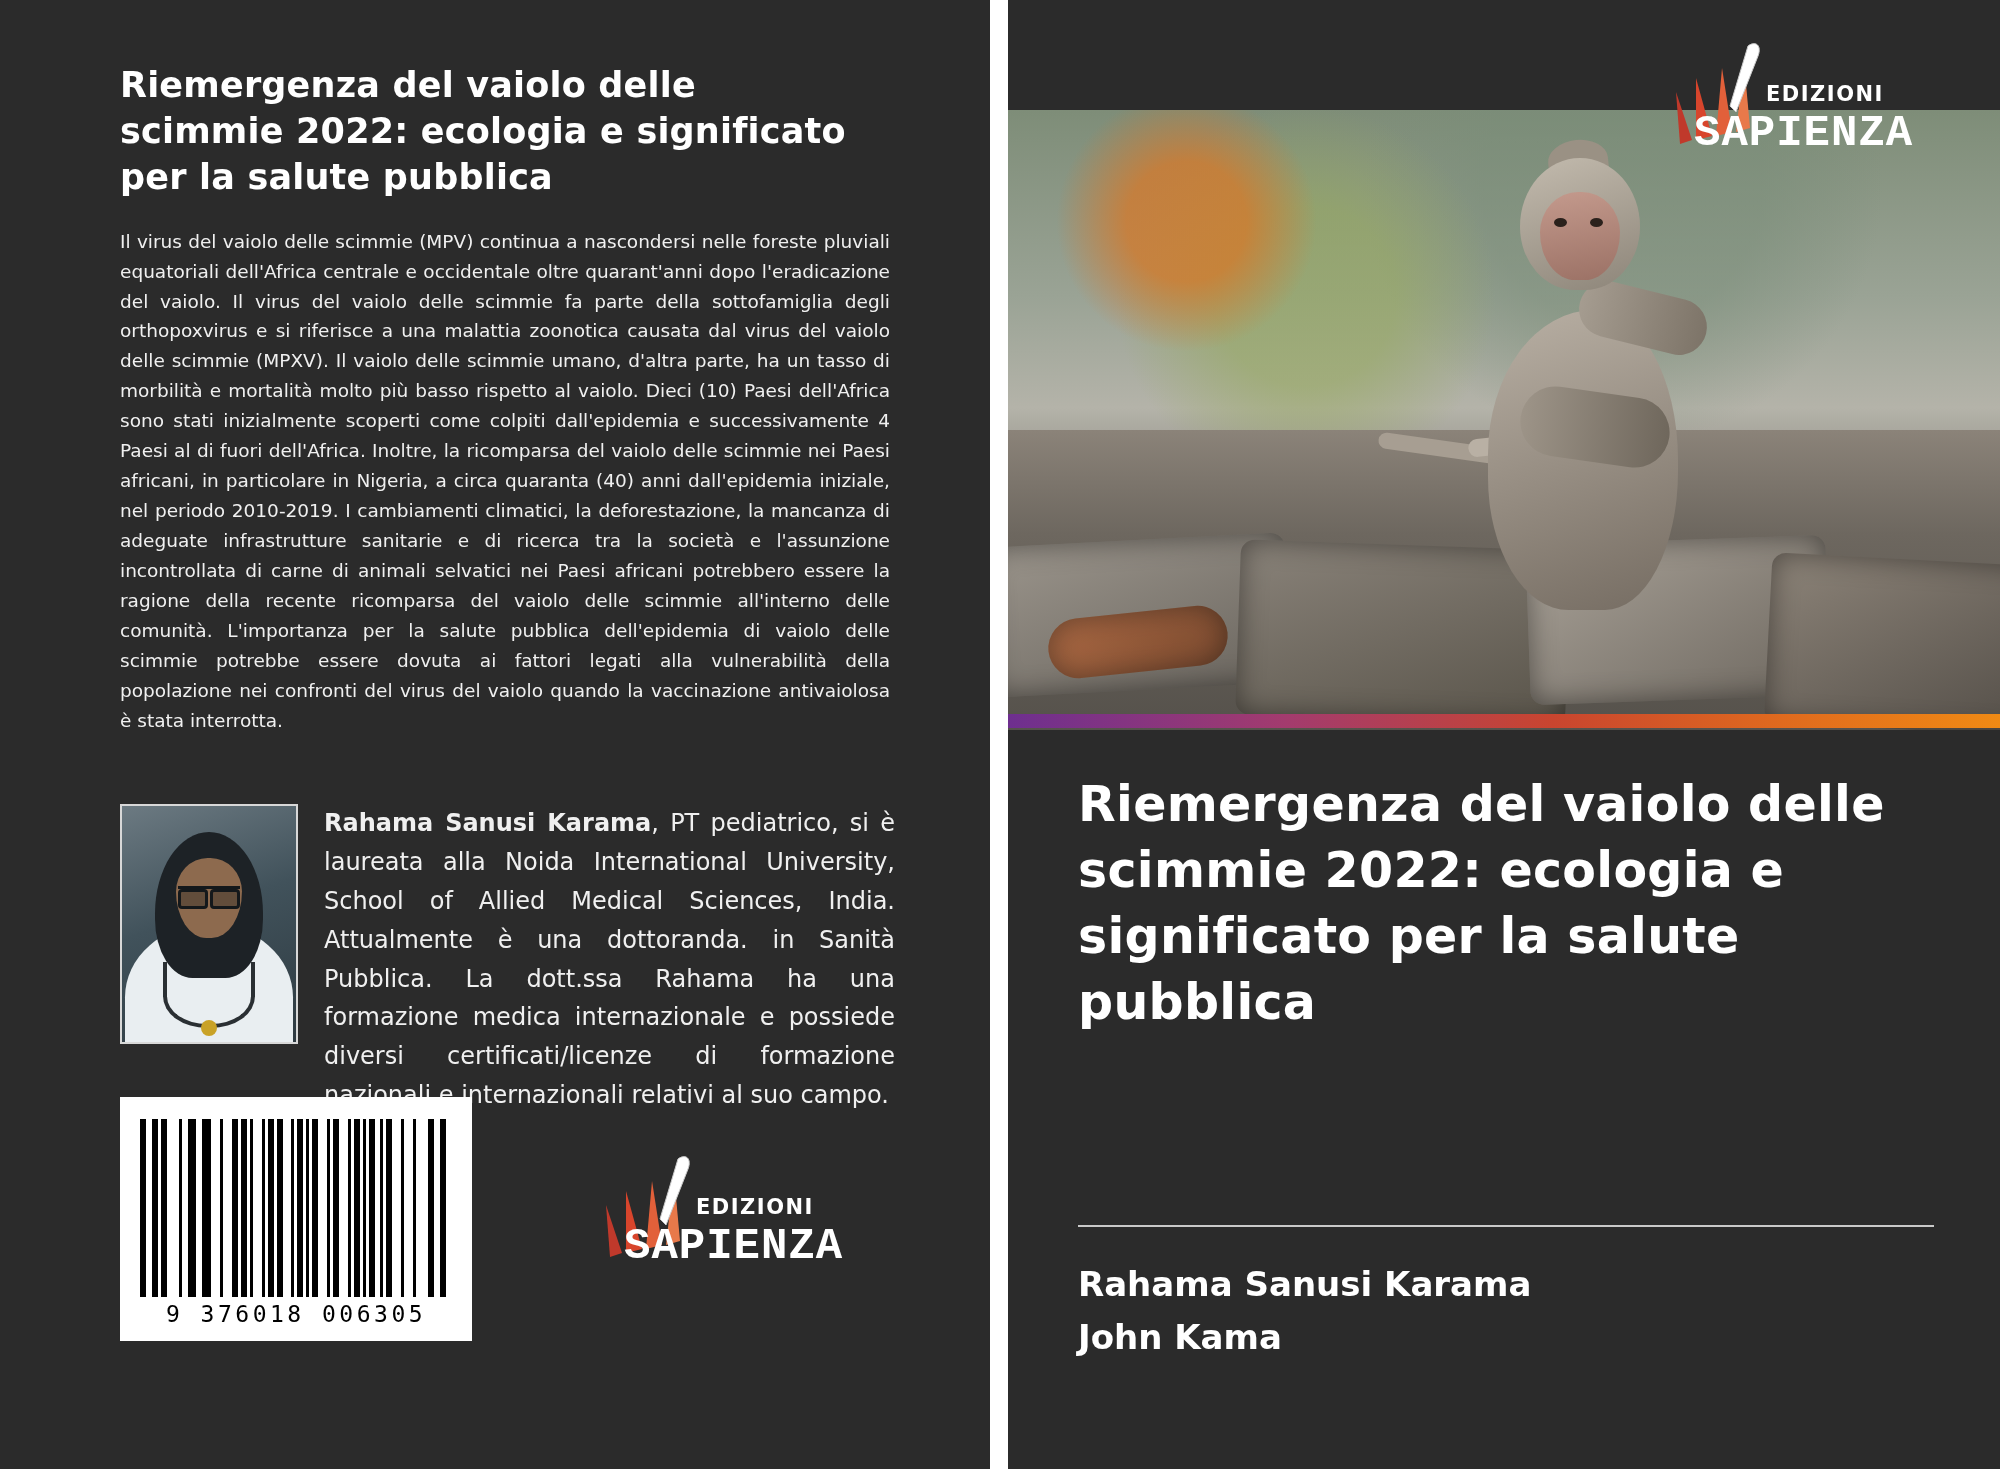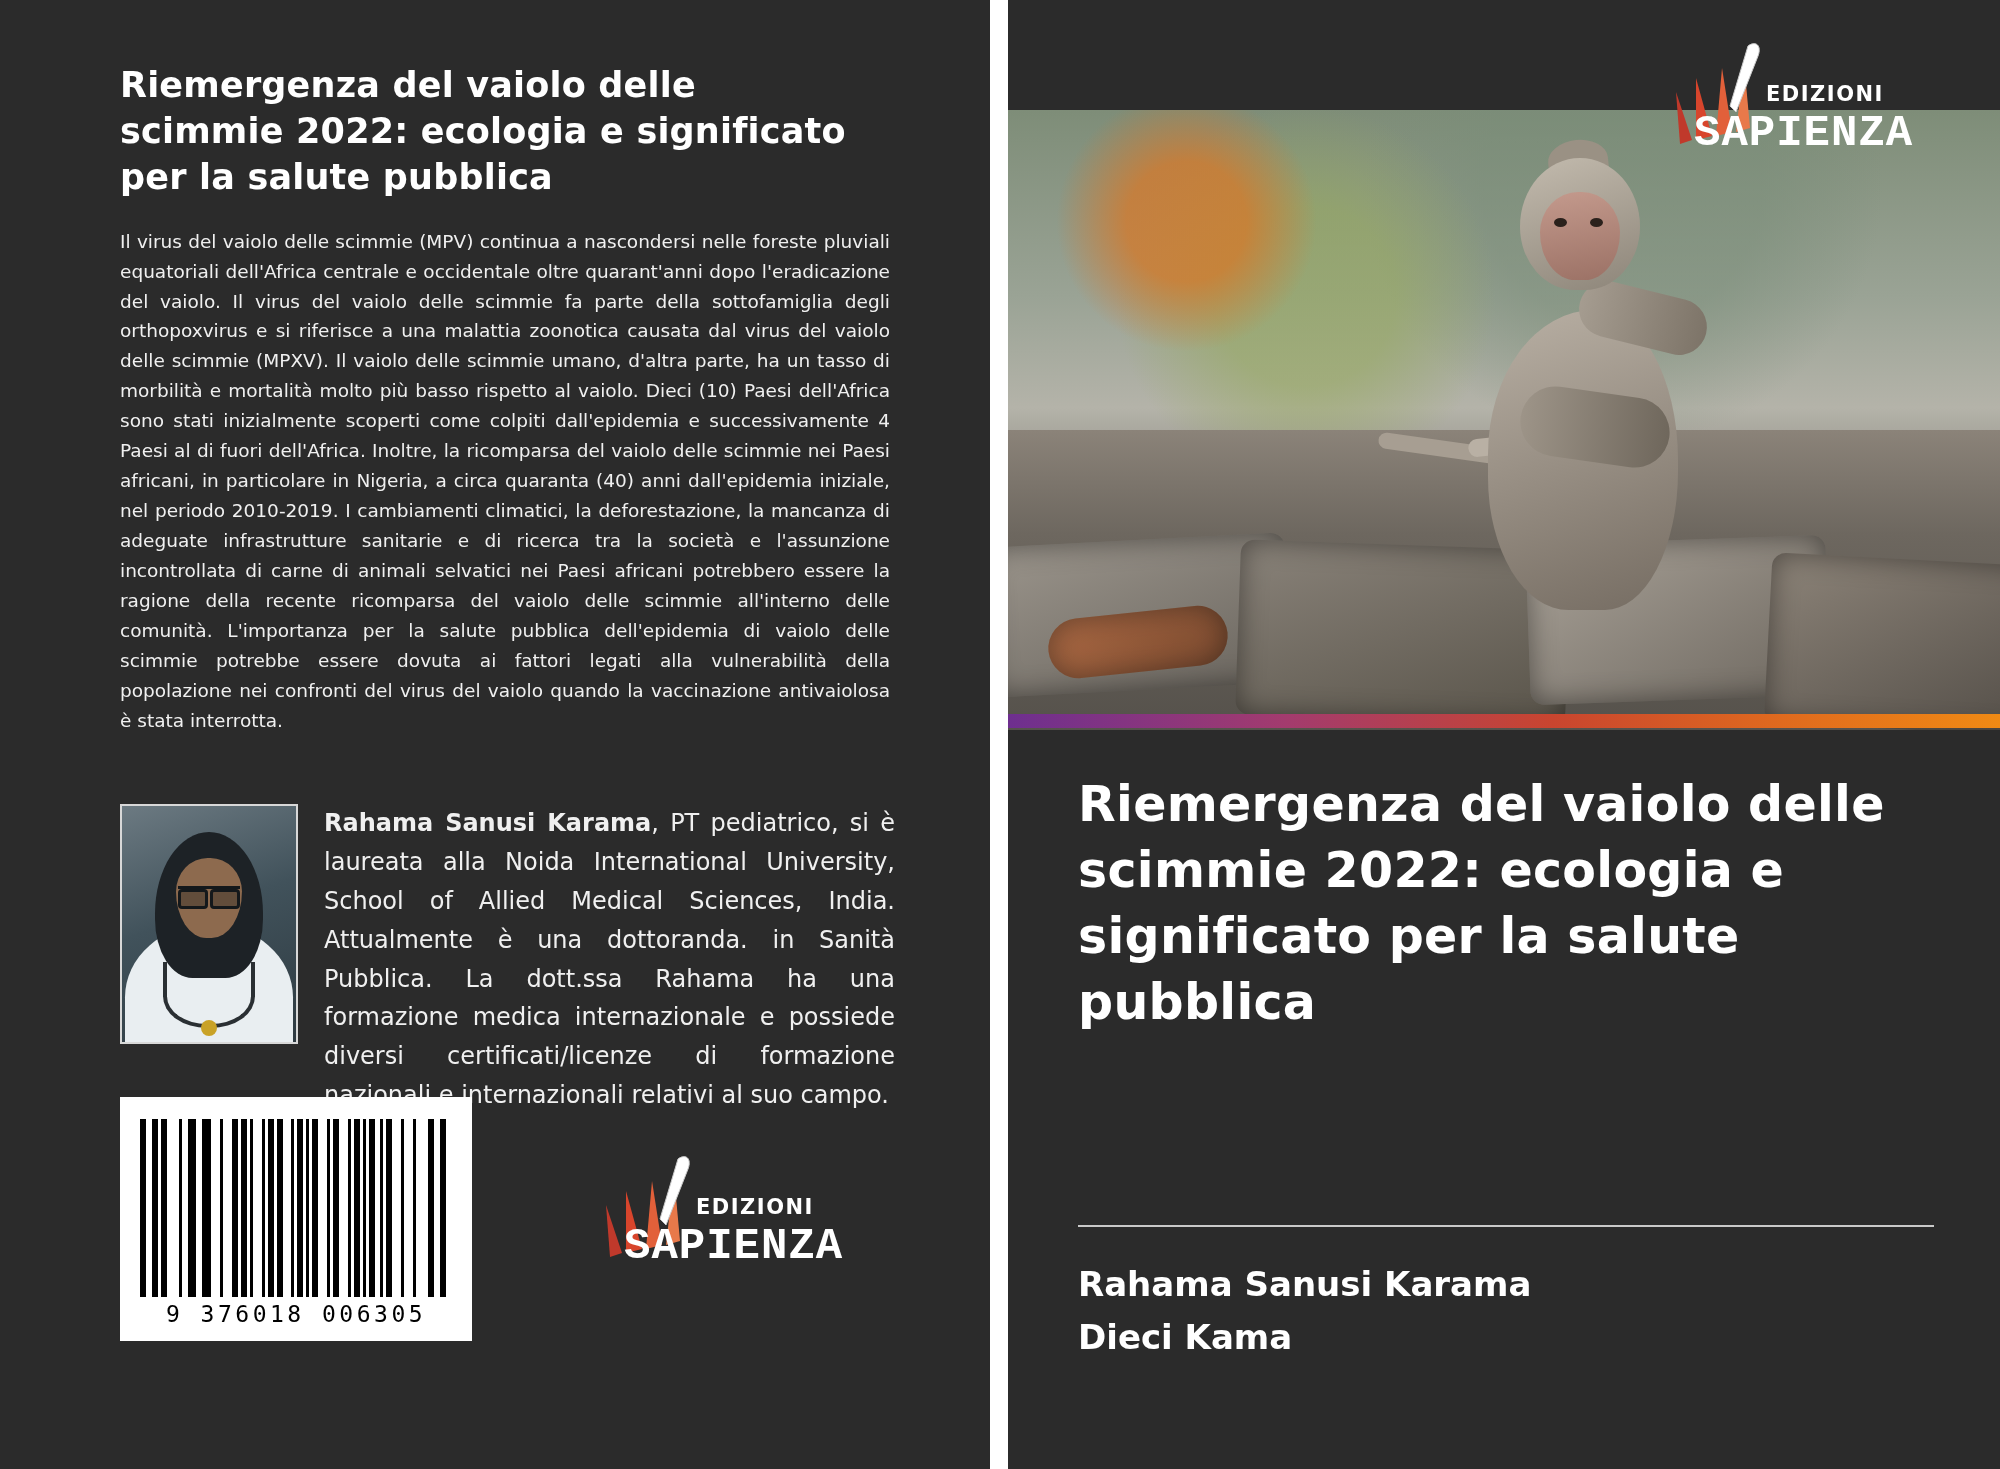--- a/index.html
+++ b/index.html
@@ -523,17 +523,17 @@
       <span class="word-edizioni" style="left:96px; top:46px;">EDIZIONI</span>
       <span class="word-sapienza" style="left:24px; top:72px;">SAPIENZA</span>
     </div>
 
     <div class="front-title">Riemergenza del vaiolo delle scimmie 2022: ecologia e significato per la salute pubblica</div>
 
     <div class="front-rule"></div>
 
     <div class="front-authors">
       <div>Rahama Sanusi Karama</div>
-      <div>Dieci Kama</div>
+      <div>John Kama</div>
     </div>
   </div>
 
 </div>
 
 </body></html>

